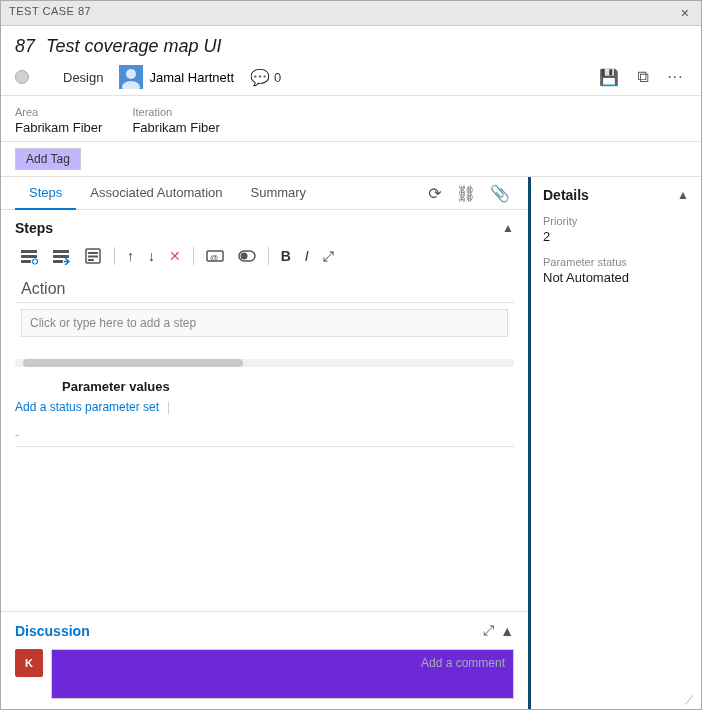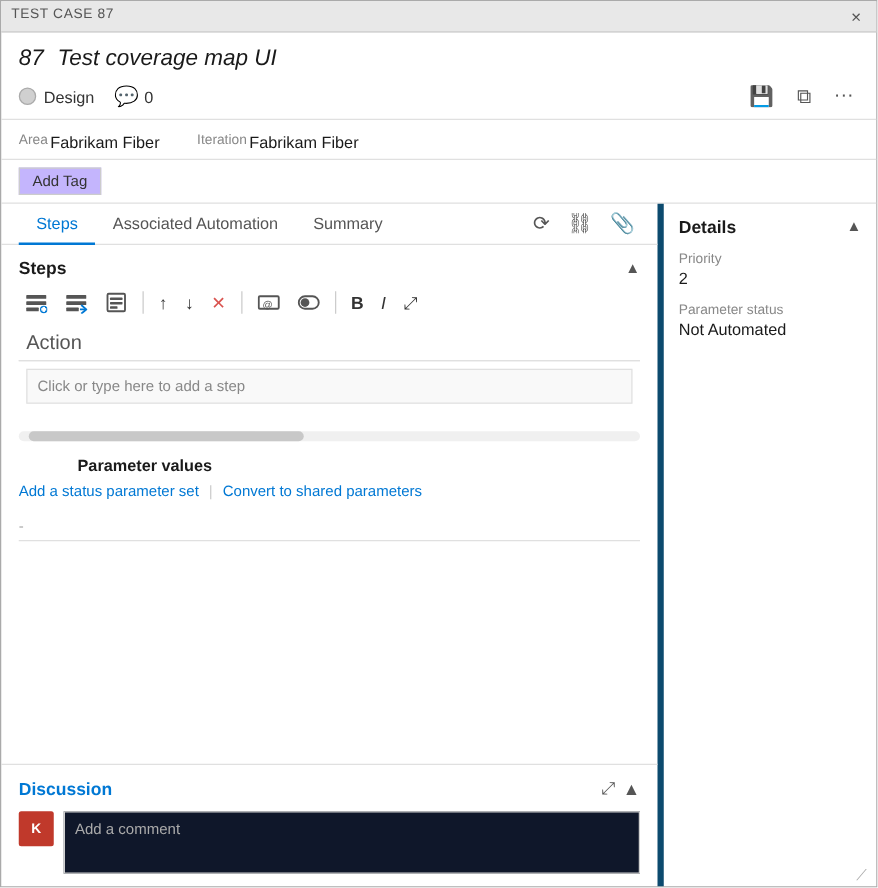--- a/index.html
+++ b/index.html
@@ -69,20 +69,21 @@
     }
     .status-dot {
       width: 14px;
       height: 14px;
       border-radius: 50%;
       background: #d0d0d0;
       border: 1px solid #aaa;
     }
     .status-text {
       color: #333;
+      margin-left: 28px;
     }
     .avatar-wrap {
       display: flex;
       align-items: center;
       gap: 6px;
     }
     .avatar-img {
       width: 24px;
       height: 24px;
       border-radius: 2px;
@@ -119,21 +120,21 @@
       padding: 2px 4px;
     }
     .fields-row {
       display: flex;
       padding: 10px 14px 6px 14px;
       gap: 30px;
       border-bottom: 1px solid #e0e0e0;
     }
     .field-group {
       display: flex;
-      flex-direction: row;
+      flex-direction: column;
       gap: 2px;
     }
     .field-label {
       font-size: 11px;
       color: #888;
     }
     .field-value {
       font-size: 13px;
       color: #1a1a1a;
     }
@@ -150,21 +151,21 @@
       font-size: 12px;
       cursor: pointer;
       color: #333;
     }
     .content-area {
       display: flex;
       flex: 1;
     }
     .main-panel {
       flex: 1;
-      border-right: 5px solid #0c4a6e;
+      border-right: 3px solid #0c4a6e;
       display: flex;
       flex-direction: column;
     }
     .tabs-row {
       display: flex;
       align-items: center;
       border-bottom: 1px solid #e0e0e0;
       padding: 0 14px;
     }
     .tab {
@@ -354,21 +355,22 @@
       flex-shrink: 0;
     }
     .comment-input-box {
       flex: 1;
       border: 1px solid #d0d0d0;
       padding: 6px 8px;
       font-size: 12px;
       color: #aaa;
       min-height: 50px;
       cursor: text;
-      background: #0f172a;
+      background: #6d28d9;
+      text-align: right;
     }
     .right-panel {
       width: 170px;
       padding: 10px 12px;
       display: flex;
       flex-direction: column;
       gap: 12px;
     }
     .details-header {
       display: flex;
@@ -433,20 +435,30 @@
 
   <div class="window-header">
     <div class="window-title">
       <span class="num">87</span>
       <span>Test coverage map UI</span>
     </div>
     <div class="header-meta">
       <div class="status-badge">
         <div class="status-dot"></div>
         <span class="status-text">Design</span>
+      </div>
+      <div class="avatar-wrap">
+        <div class="avatar-img">
+          <svg width="24" height="24" viewBox="0 0 24 24">
+            <rect width="24" height="24" fill="#4a90d9"></rect>
+            <circle cx="12" cy="9" r="5" fill="#fff" opacity="0.8"></circle>
+            <ellipse cx="12" cy="22" rx="9" ry="6" fill="#fff" opacity="0.8"></ellipse>
+          </svg>
+        </div>
+        <span>Jamal Hartnett</span>
       </div>
       <div class="comment-badge">
         <span class="comment-icon">💬</span>
         <span>0</span>
       </div>
       <div class="header-actions">
         <button class="header-action-btn" title="Save">💾</button>
         <button class="header-action-btn" title="Copy">⧉</button>
         <button class="header-action-btn" title="More">···</button>
       </div>
@@ -566,21 +578,20 @@
         <div class="scrollbar-track">
           <div class="scrollbar-thumb"></div>
         </div>
       </div>
 
       <div class="param-section">
         <div class="param-title">Parameter values</div>
         <div class="param-links">
           <a class="param-link">Add a status parameter set</a>
           <span class="param-divider">|</span>
-          <a class="param-link">Convert to shared parameters</a>
         </div>
       </div>
 
       <div class="dash-line">-</div>
 
       <div class="mini-divider"></div>
 
       <div class="discussion-section">
         <div class="discussion-header">
           <span class="discussion-title">Discussion</span>

